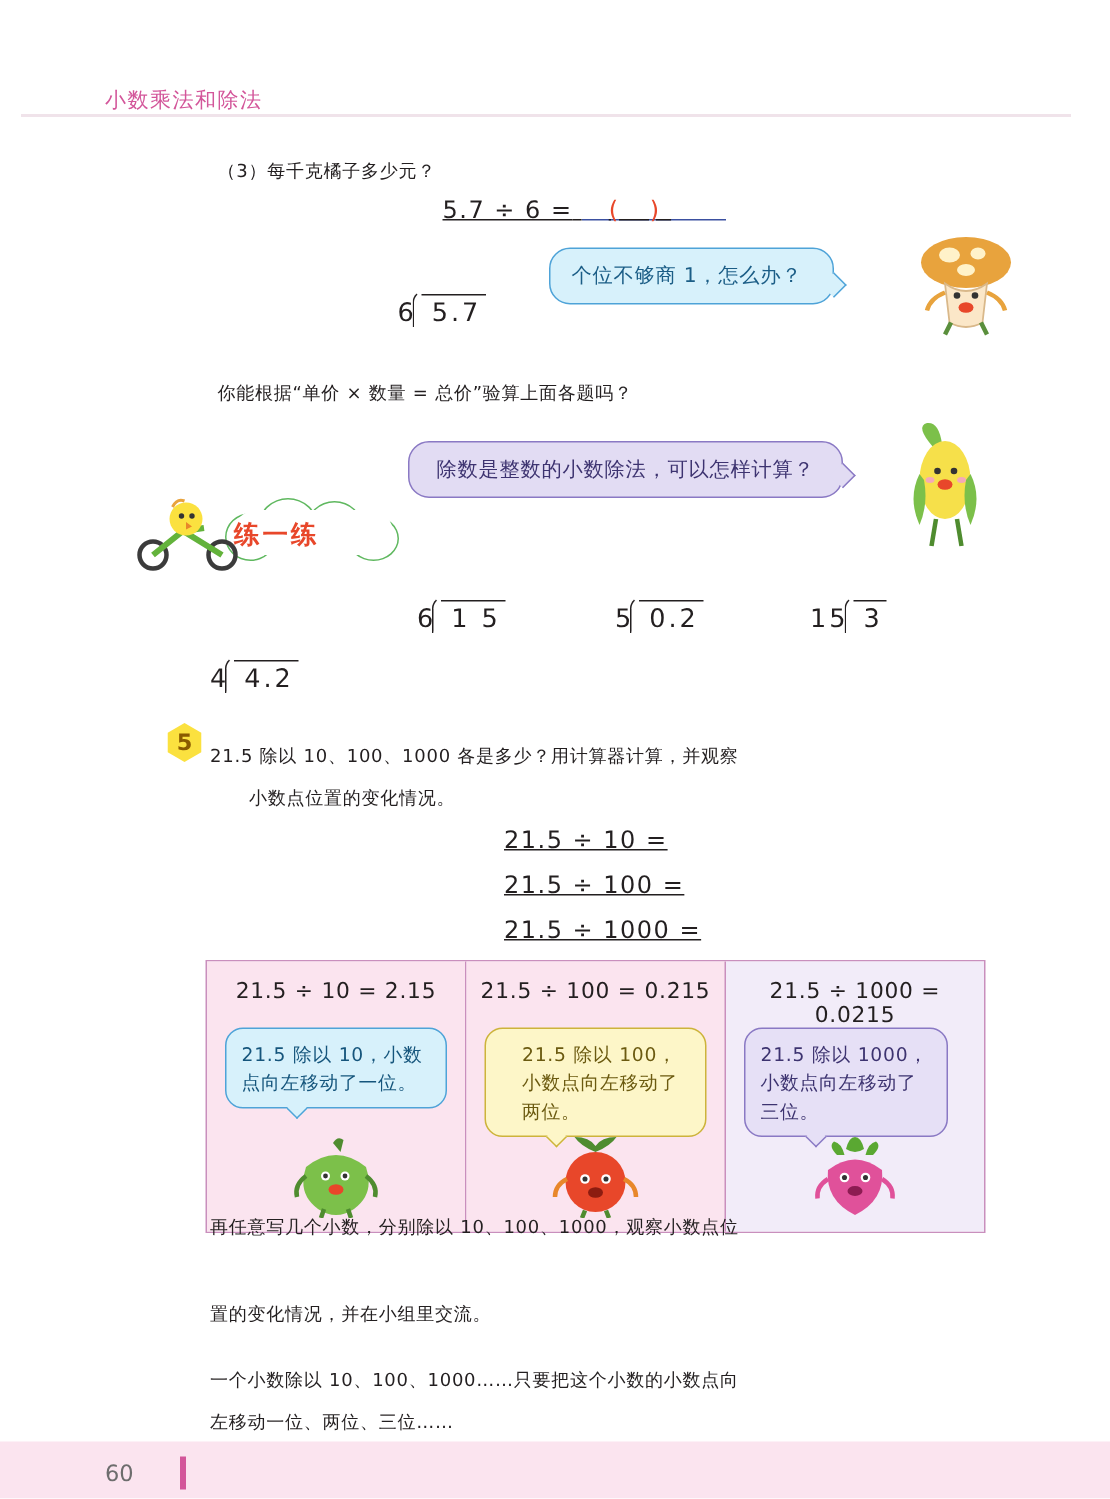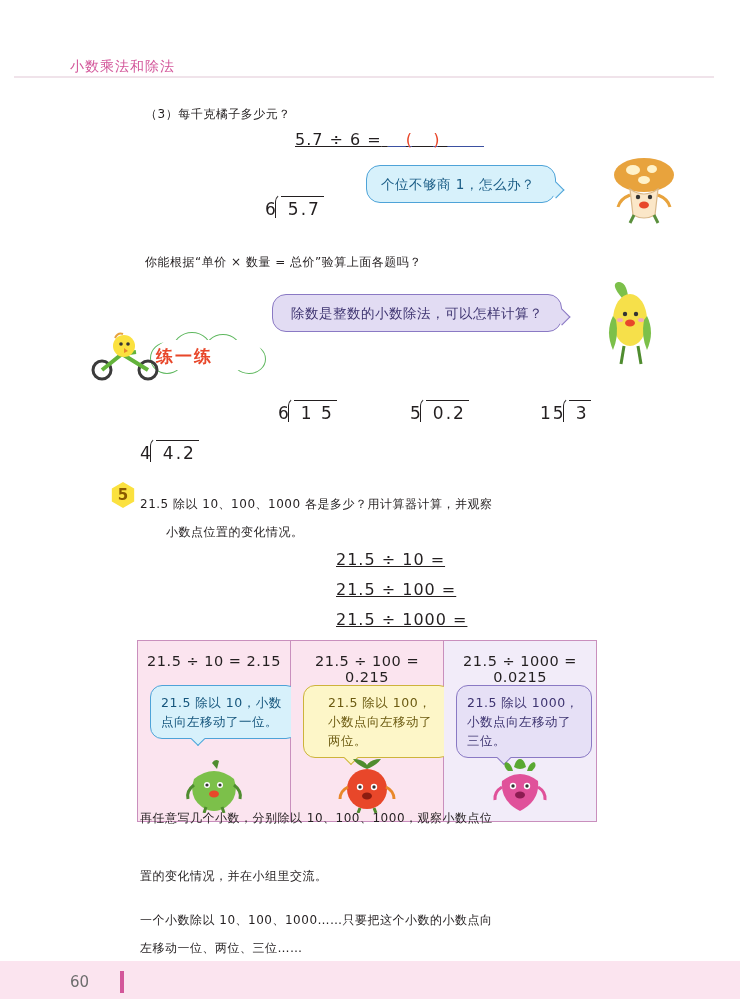--- a/index.html
+++ b/index.html
@@ -197,21 +197,21 @@
     align-items: center;
     justify-content: center;
     clip-path: polygon(50% 0%, 93% 25%, 93% 75%, 50% 100%, 7% 75%, 7% 25%);
   }
 
   
   .panels {
     position: absolute;
     left: 137px;
     top: 640px;
-    width: 460px;
+    width: 520px;
     height: 182px;
     display: flex;
     border: 1.4px solid #c98fbd;
   }
   .panel {
     position: relative;
     flex: 1;
     border-right: 1.4px solid #c98fbd;
   }
   .panel:last-child { border-right: none; }

